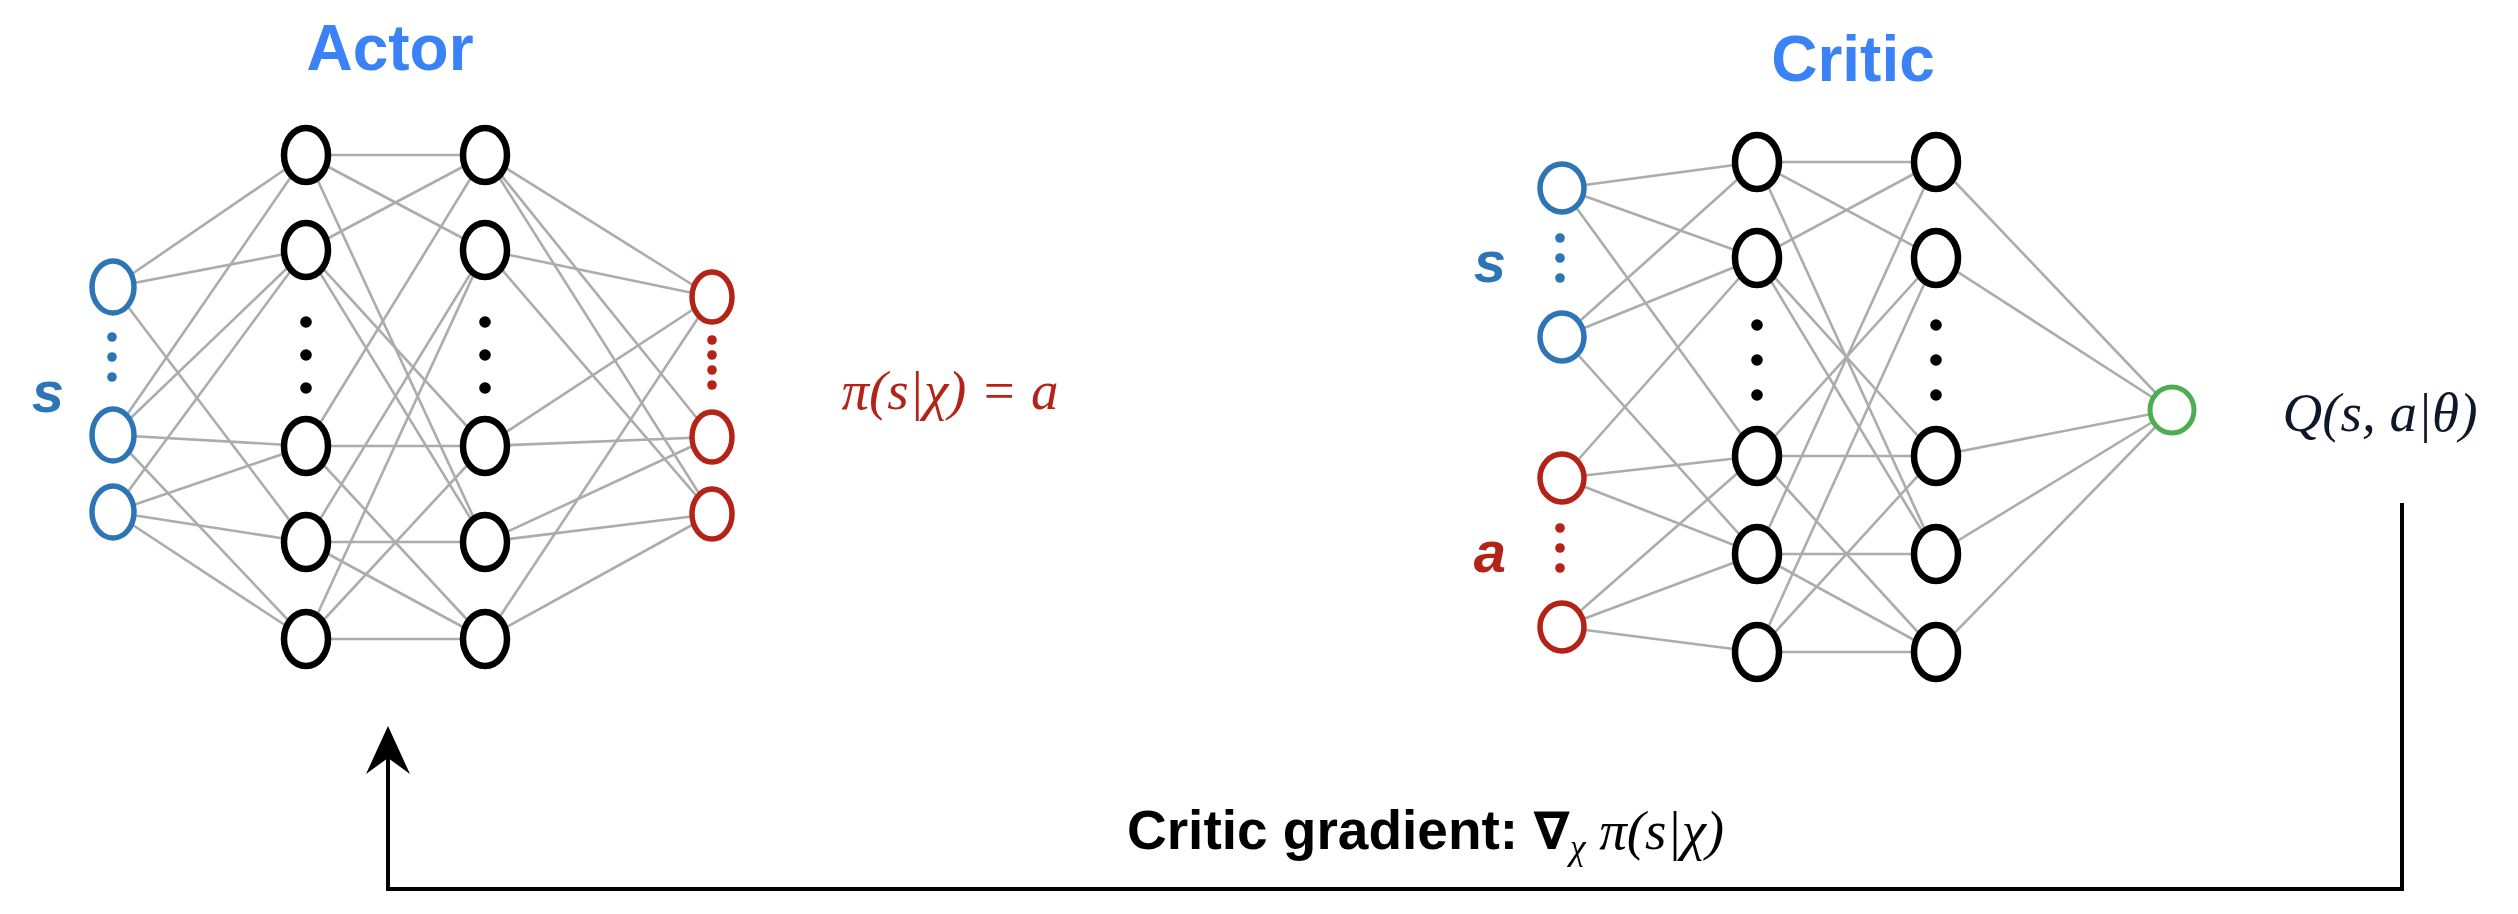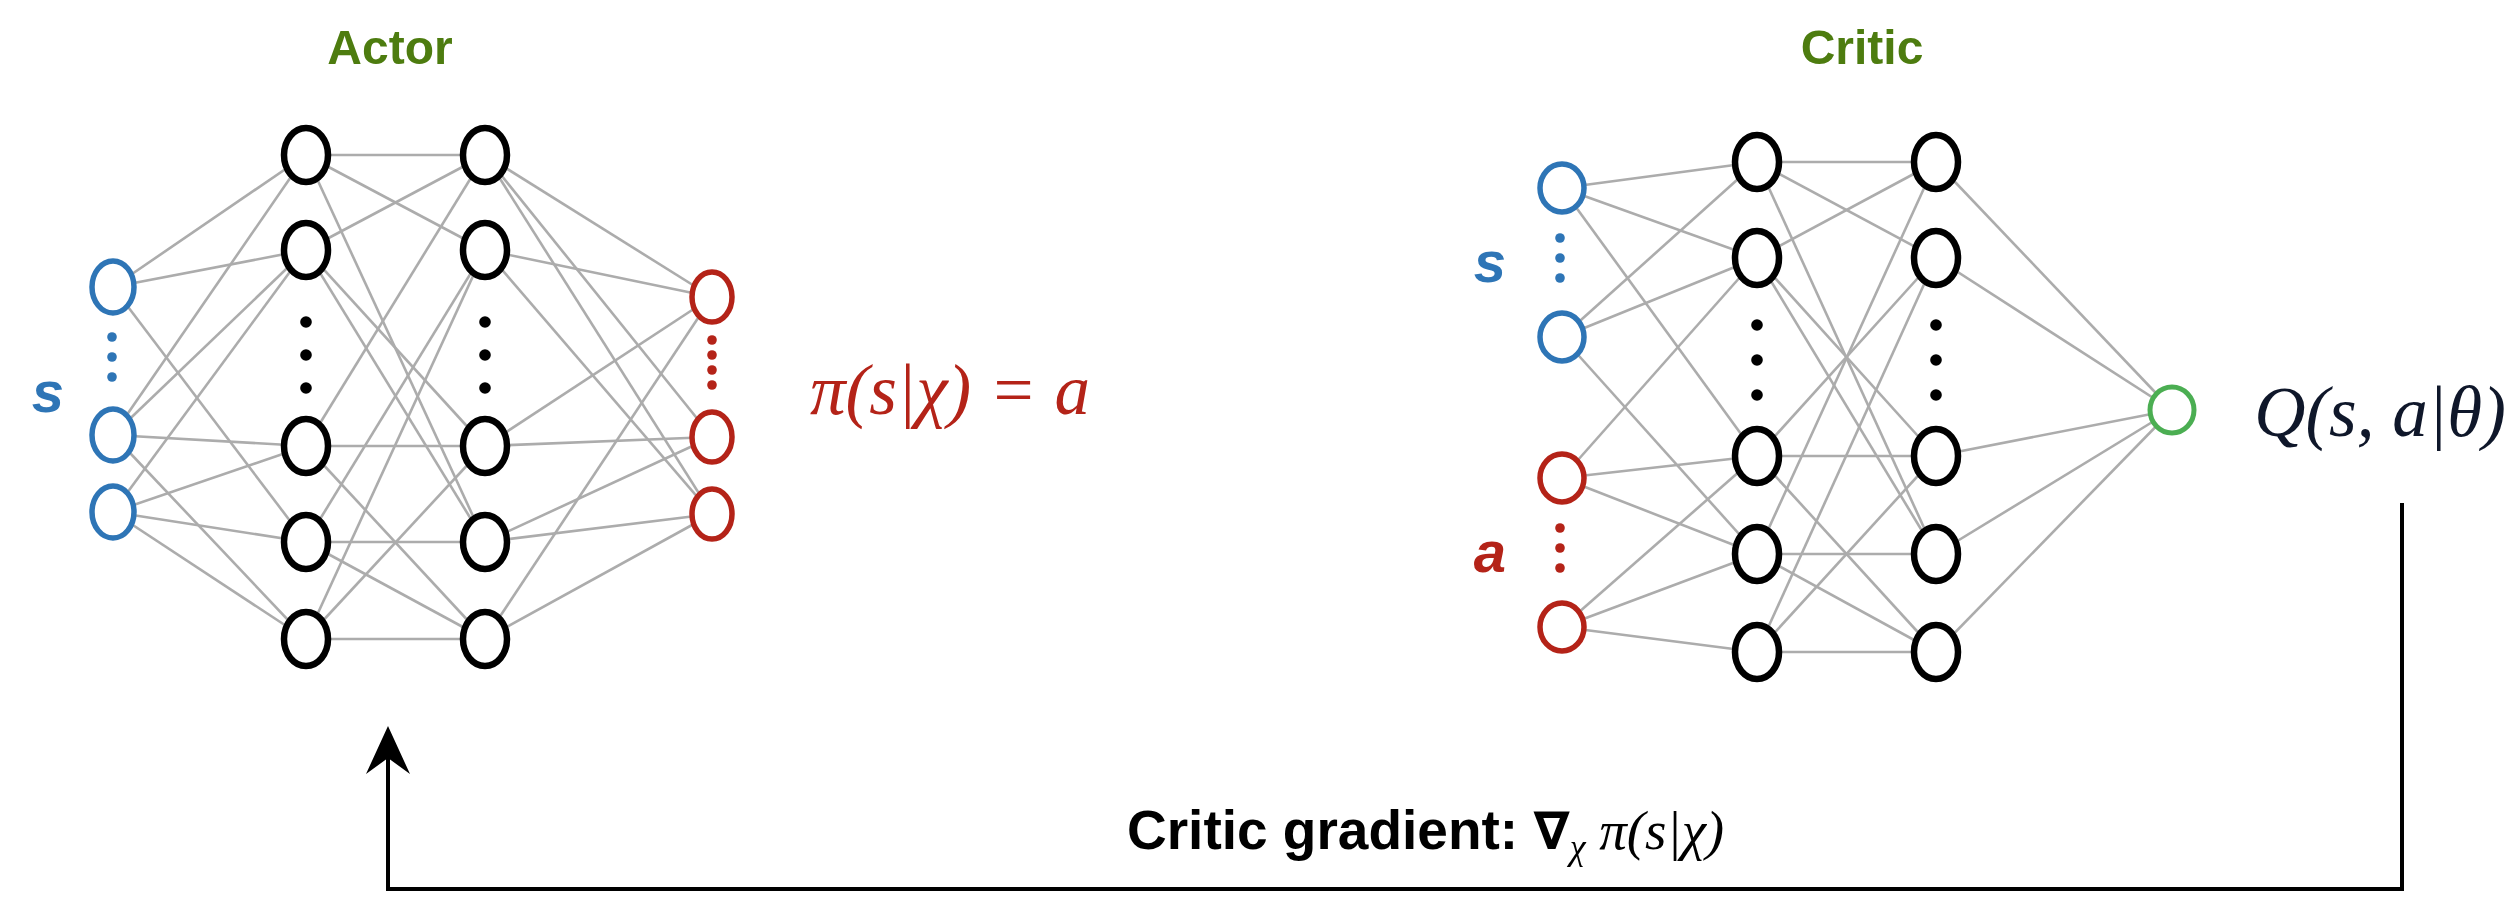--- a/index.html
+++ b/index.html
@@ -1,22 +1,22 @@
 <!DOCTYPE html>
 <html><head>
 <meta charset="utf-8">
 <style>
   html,body{margin:0;padding:0;background:#ffffff;}
   #stage{position:relative;width:2518px;height:914px;background:#ffffff;overflow:hidden;
          font-family:"Liberation Sans",sans-serif;}
   #netsvg{position:absolute;left:0;top:0;}
   .lbl{position:absolute;transform:translate(-50%,-50%);white-space:pre;line-height:1;}
-  .net-title{font-weight:bold;font-size:48px;color:#4d7c0f;letter-spacing:0px;text-align:center;}
+  .net-title{font-weight:bold;font-size:64px;color:#3b82f6;letter-spacing:0px;text-align:center;}
   .io-label{font-weight:bold;font-style:italic;font-size:58px;}
-  .math{font-family:"Liberation Serif","DejaVu Serif",serif;font-style:italic;font-size:71px;}
+  .math{font-family:"Liberation Serif","DejaVu Serif",serif;font-style:italic;font-size:55px;}
   .math-red{color:#B42318;}
   .math-green{color:#0f172a;}
   .blue{color:#2E75B6;}
   .red{color:#B42318;}
   .pg-label{font-size:55px;color:#000;}
   .pg-bold{font-weight:bold;font-family:"Liberation Sans",sans-serif;}
   .pg-nabla{font-family:"DejaVu Sans","DejaVu Serif",sans-serif;font-weight:bold;font-size:52px;}
   .pg-sub{font-family:"Liberation Serif","DejaVu Serif",serif;font-style:italic;
           font-size:36px;vertical-align:-0.28em;}
   .pg-math{font-family:"Liberation Serif","DejaVu Serif",serif;font-style:italic;font-size:55px;margin-top:24px;}
@@ -151,21 +151,21 @@
       <ellipse cx="1936" cy="162" rx="22" ry="27" fill="#ffffff" stroke="#000000" stroke-width="6.5"></ellipse>
       <ellipse cx="1936" cy="258" rx="22" ry="27" fill="#ffffff" stroke="#000000" stroke-width="6.5"></ellipse>
       <ellipse cx="1936" cy="456" rx="22" ry="27" fill="#ffffff" stroke="#000000" stroke-width="6.5"></ellipse>
       <ellipse cx="1936" cy="554" rx="22" ry="27" fill="#ffffff" stroke="#000000" stroke-width="6.5"></ellipse>
       <ellipse cx="1936" cy="652" rx="22" ry="27" fill="#ffffff" stroke="#000000" stroke-width="6.5"></ellipse>
       <ellipse cx="2172" cy="410" rx="22" ry="23" fill="#ffffff" stroke="#4BAE52" stroke-width="5"></ellipse>
     </svg>
 
   <div class="lbl net-title" style="left:390px;top:48px;">Actor</div>
 
-  <div class="lbl net-title" style="left:1853px;top:48px;margin-left:9px;">Critic</div>
+  <div class="lbl net-title" style="left:1853px;top:59px;">Critic</div>
 
   <div class="lbl io-label blue" style="left:48px;top:392px;">s</div>
 
   <div class="lbl math math-red" style="left:950px;top:390px;">π(s|χ) = a</div>
 
   <div class="lbl io-label blue" style="left:1490px;top:262px;">s</div>
 
   <div class="lbl io-label red" style="left:1490px;top:552px;">a</div>
 
   <div class="lbl math math-green" style="left:2380px;top:412px;">Q(s, a|θ)</div>

